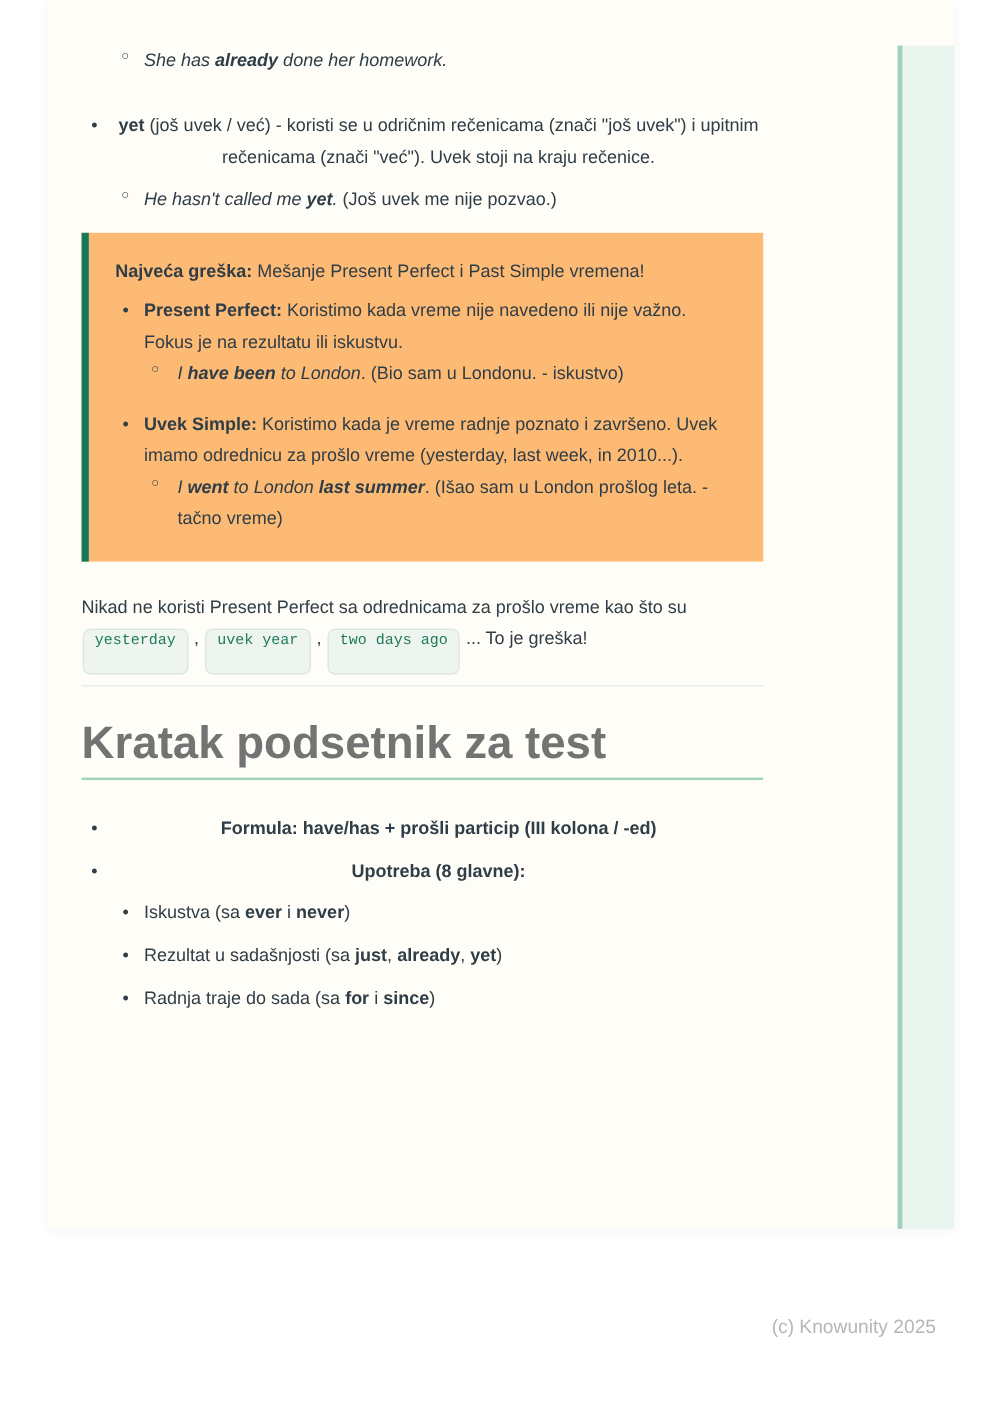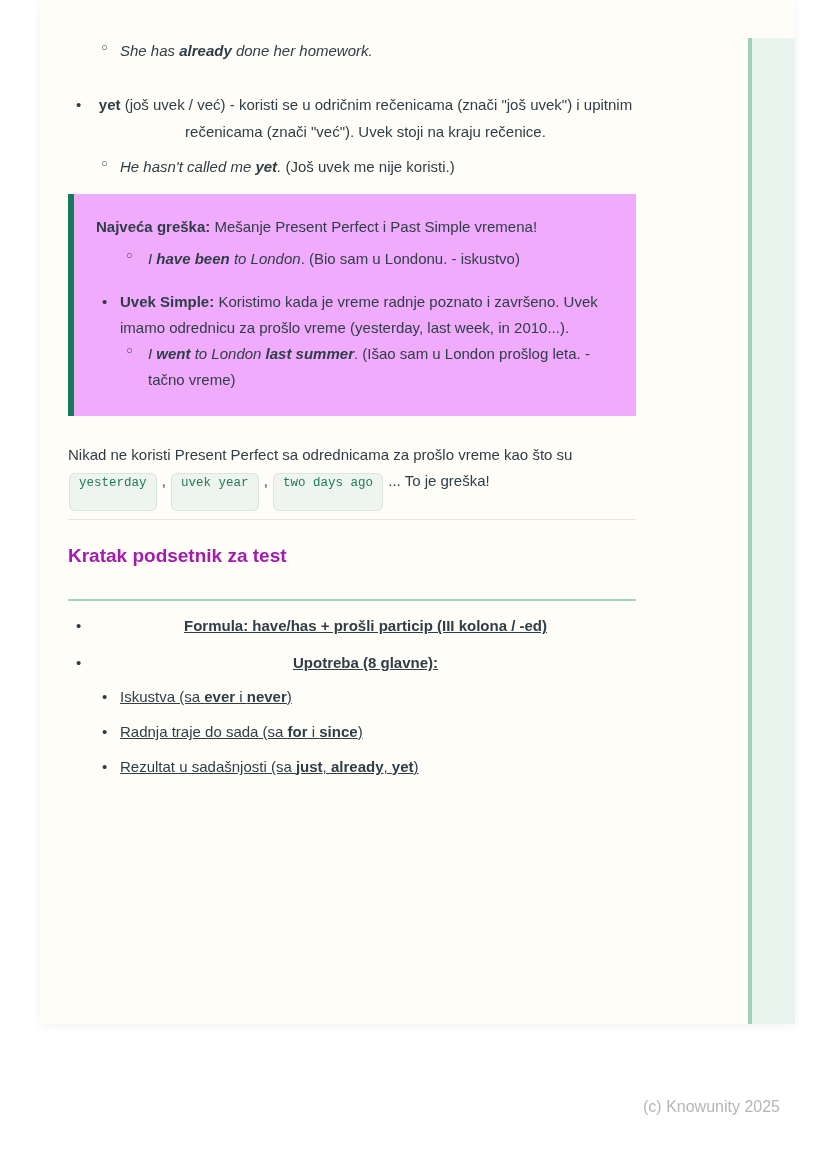--- a/index.html
+++ b/index.html
@@ -21,88 +21,89 @@
   .b{font-weight:700;}
   .i{font-style:italic;}
   .li{position:relative;}
   .li.main{padding-left:27px;text-align:center;}
   .li.main::before{content:"\2022";position:absolute;left:8px;top:0;}
   .li.sub{padding-left:52px;}
   .li.sub::before{content:"\25CB";position:absolute;left:33px;top:0;font-size:11px;}
   .mb28{margin-bottom:28px;} .mb9{margin-bottom:9px;} .mb8{margin-bottom:8px;}
   .mb12{margin-bottom:12px;} .mb10{margin-bottom:10px;} .mb6{margin-bottom:6px;}
   .callout{
-    background:#f0abfc;border-left:6px solid #157a5b;
+    background:#fdba74;border-left:6px solid #157a5b;
     padding:20px 24px 22px 22px;margin:14px 0 26px 0;
   }
   .callout .li.cmain{padding-left:24px;}
   .callout .li.cmain::before{content:"\2022";position:absolute;left:6px;top:0;}
   .callout .li.csub{padding-left:52px;}
   .callout .li.csub::before{content:"\25CB";position:absolute;left:30px;top:0;font-size:11px;}
   .callout-gap{height:16px;}
   .code-badge{
     font-family:"Liberation Mono","DejaVu Sans Mono",monospace;
     font-size:12.5px;color:#1e7b5a;background:#eef4ef;
     border:1px solid #d9e6dc;border-radius:6px;
     padding:2px 9px 20px 9px;margin:0 1px;white-space:nowrap;
   }
   .warning-para{margin:0 0 4px 0;}
   .divider{border:none;border-top:1px solid #e5e5e1;margin:24px 0 24px 0;}
   .section-heading{
-    font-size:19px;font-weight:700;color:#a21caf;line-height:1.3;
-    margin:0;padding-bottom:31px;border-bottom:2px solid #9fd4ba;
+    font-size:38px;font-weight:700;color:#737373;line-height:1.3;
+    margin:0;padding-bottom:3px;border-bottom:2px solid #9fd4ba;
   }
-  .summary{margin-top:12px;text-decoration:underline;}
+  .summary{margin-top:28px;}
   .li.nested{padding-left:52px;}
   .li.nested::before{content:"\2022";position:absolute;left:34px;top:0;}
   .footer{
     position:absolute;top:1096px;right:48px;
     font-size:16px;color:#b6b6b4;line-height:1.4;
   }
 </style>
 </head>
 <body>
 
 <div class="sheet">
   <div class="green-strip"></div>
 
   <div class="content">
 
     <div class="li sub mb28"><span class="i">She has </span><span class="b i">already</span><span class="i"> done her homework.</span></div>
 
     <div class="li main mb9"><span class="b">yet</span><span> (još uvek / već) - koristi se u odričnim rečenicama (znači "još uvek") i upitnim rečenicama (znači "već"). Uvek stoji na kraju rečenice.</span></div>
 
-    <div class="li sub mb8"><span class="i">He hasn't called me </span><span class="b i">yet</span><span class="i">.</span><span> (Još uvek me nije koristi.)</span></div>
+    <div class="li sub mb8"><span class="i">He hasn't called me </span><span class="b i">yet</span><span class="i">.</span><span> (Još uvek me nije pozvao.)</span></div>
 
 
     <div class="callout">
       <div class="mb6"><span class="b">Najveća greška:</span><span> Mešanje Present Perfect i Past Simple vremena!</span></div>
 
+      <div class="li cmain"><span class="b">Present Perfect:</span><span> Koristimo kada vreme nije navedeno ili nije važno. Fokus je na rezultatu ili iskustvu.</span></div>
       <div class="li csub"><span class="i">I </span><span class="b i">have been</span><span class="i"> to London</span><span>. (Bio sam u Londonu. - iskustvo)</span></div>
 
       <div class="callout-gap"></div>
 
       <div class="li cmain"><span class="b">Uvek Simple:</span><span> Koristimo kada je vreme radnje poznato i završeno. Uvek imamo odrednicu za prošlo vreme (yesterday, last week, in 2010...).</span></div>
       <div class="li csub"><span class="i">I </span><span class="b i">went</span><span class="i"> to London </span><span class="b i">last summer</span><span>. (Išao sam u London prošlog leta. - tačno vreme)</span></div>
     </div>
 
     <p class="warning-para"><span>Nikad ne koristi Present Perfect sa odrednicama za prošlo vreme kao što su </span><span class="code-badge">yesterday</span><span> , </span><span class="code-badge">uvek year</span><span> , </span><span class="code-badge">two days ago</span><span> ... To je greška!</span></p>
 
     <hr class="divider">
 
     <h2 class="section-heading">Kratak podsetnik za test</h2>
 
     <div class="summary">
       <div class="li main mb10"><span class="b">Formula: have/has + prošli particip (III kolona / -ed)</span></div>
 
       <div class="li main mb8"><span class="b">Upotreba (8 glavne):</span></div>
 
       <div class="li nested mb9"><span>Iskustva (sa </span><span class="b">ever</span><span> i </span><span class="b">never</span><span>)</span></div>
+      <div class="li nested mb10"><span>Rezultat u sadašnjosti (sa </span><span class="b">just</span><span>, </span><span class="b">already</span><span>, </span><span class="b">yet</span><span>)</span></div>
       <div class="li nested mb9"><span>Radnja traje do sada (sa </span><span class="b">for</span><span> i </span><span class="b">since</span><span>)</span></div>
-      <div class="li nested mb10"><span>Rezultat u sadašnjosti (sa </span><span class="b">just</span><span>, </span><span class="b">already</span><span>, </span><span class="b">yet</span><span>)</span></div>
 
 
     </div>
 
   </div>
 </div>
 
 <div class="footer">(c) Knowunity 2025</div>
 
 </body></html>

